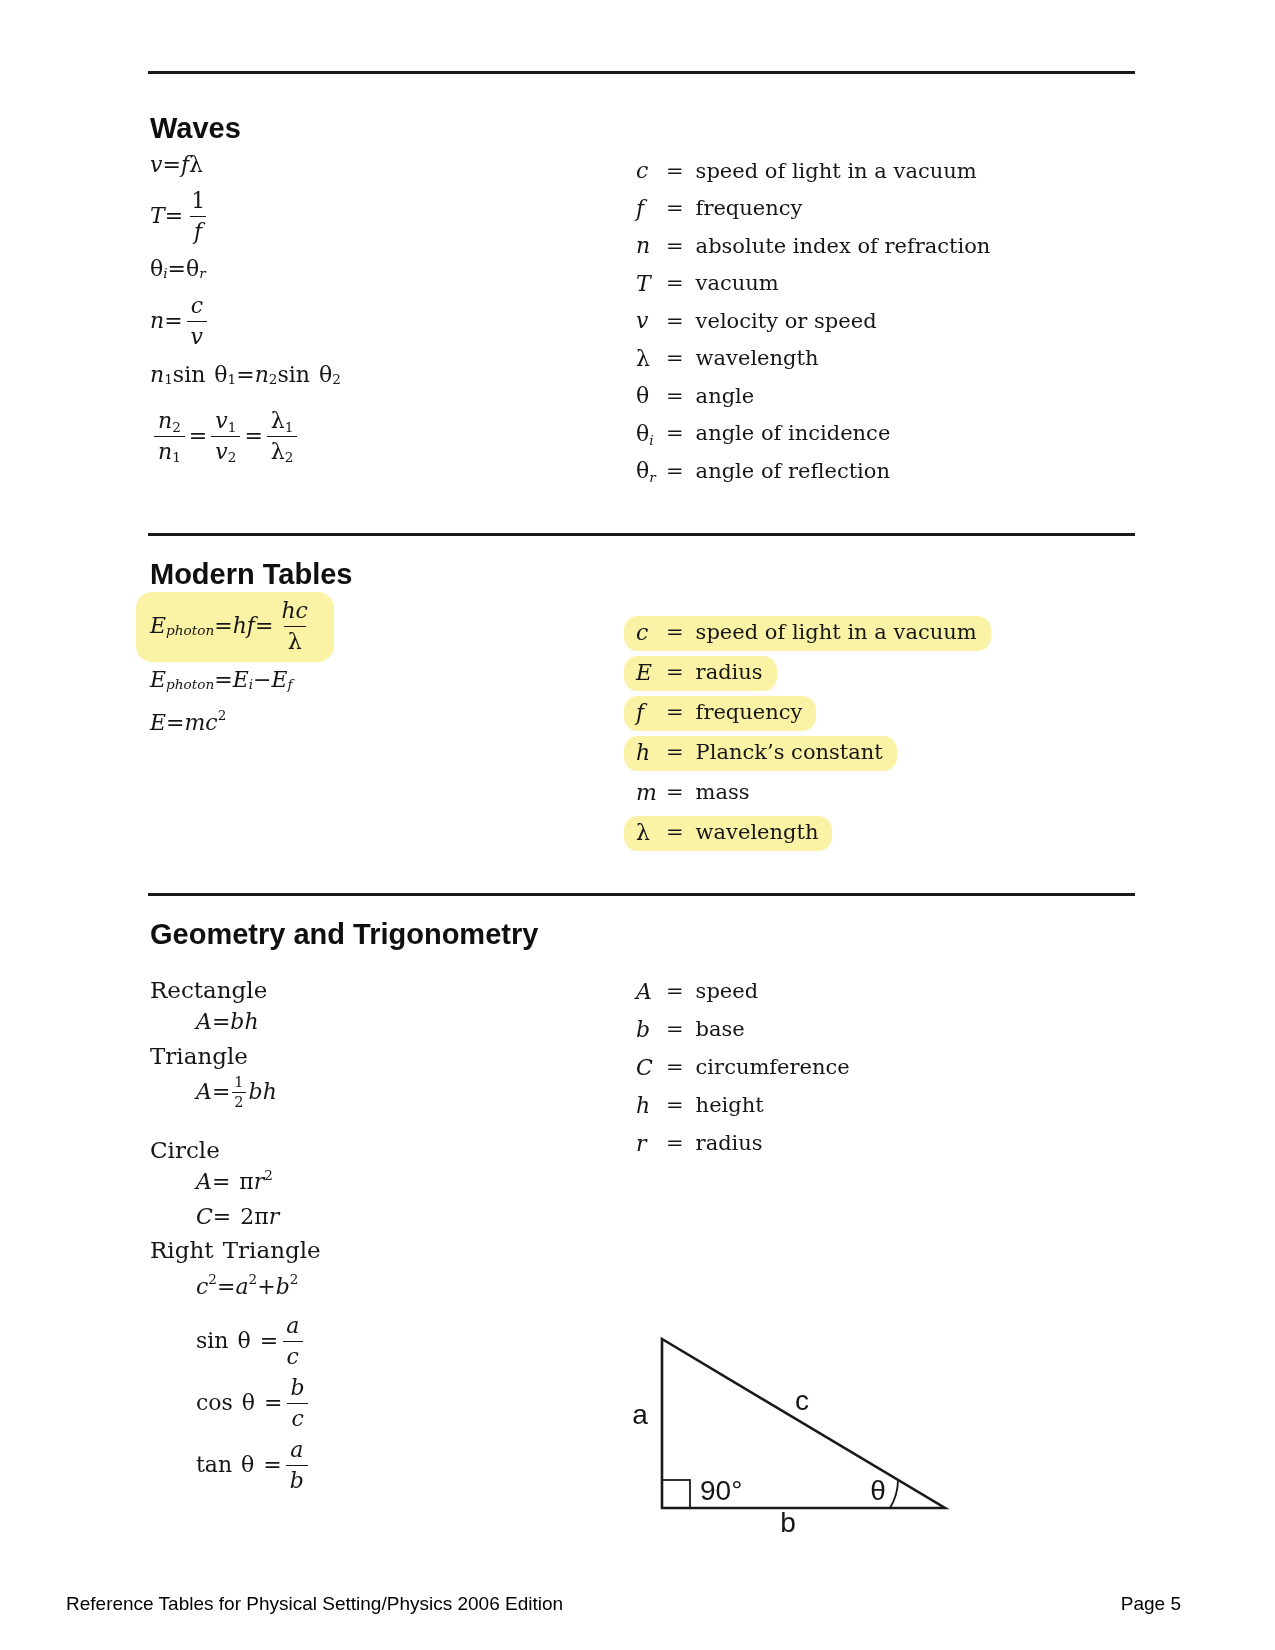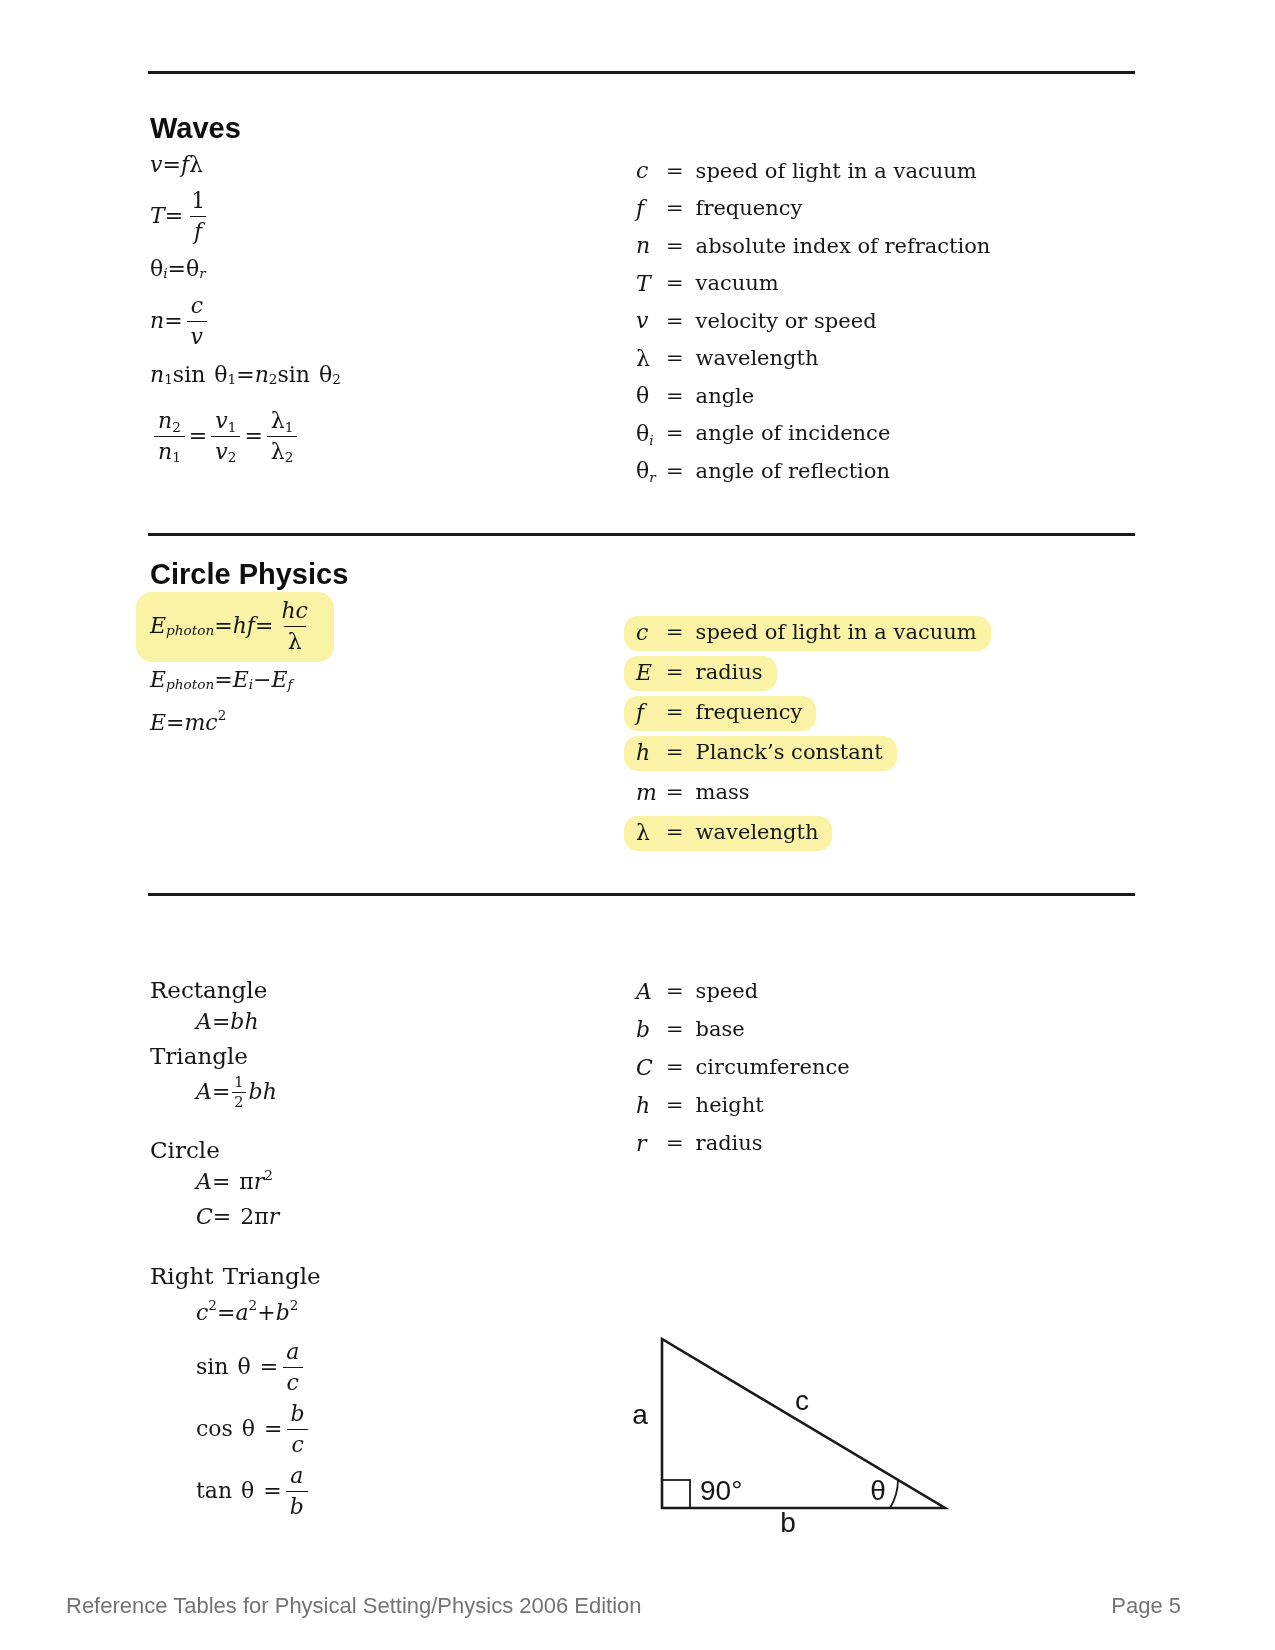--- a/index.html
+++ b/index.html
@@ -55,21 +55,21 @@
   .eq{font-size:21px;margin-right:12px}
   .desc{font-size:21px;white-space:nowrap}
 
   .ghead{font-weight:400;font-size:23px;display:flex;align-items:center}
   .gform{padding-left:46px}
 
   .tri{position:absolute;left:590px;top:1320px}
   .tri text{font-family:"Liberation Sans",sans-serif;font-size:28px;fill:#161616}
 
   .footer{position:absolute;top:1593px;left:0;width:100%;height:24px;
-          font-family:"Liberation Sans",sans-serif;font-size:22px;color:#737373}
+          font-family:"Liberation Sans",sans-serif;font-size:19px;color:#000000}
   .footer .fl{position:absolute;left:66px;top:0}
   .footer .fr{position:absolute;right:94px;top:0}
 </style>
 </head>
 <body>
 
 <div class="page">
 
   <div class="rule" id="rule-waves"></div>
   <h1 class="sec-title" id="title-waves">Waves</h1>
@@ -205,21 +205,21 @@
     <div class="defrow">
         <span class="dwrap">
           <span class="sym"><span class="rm">θ</span><sub class="it">r</sub></span>
           <span class="eq">=</span>
           <span class="desc">angle of reflection</span>
         </span>
       </div>
   </div>
 
   <div class="rule" id="rule-modern"></div>
-  <h1 class="sec-title" id="title-modern">Circle Physics</h1>
+  <h1 class="sec-title" id="title-modern">Modern Tables</h1>
 
   <div class="fcol" id="modern-formulas">
     <div class="frow" style="height:66px">
         <span class="fwrap hl-on">
           <span class="it">E</span>
           <sub class="it">photon</sub>
           <span class="rm"> = </span>
           <span class="it">hf</span>
           <span class="rm"> = </span>
           <span class="frac">
@@ -289,20 +289,21 @@
     <div class="defrow">
         <span class="dwrap hl-on">
           <span class="sym"><span class="rm">λ</span></span>
           <span class="eq">=</span>
           <span class="desc">wavelength</span>
         </span>
       </div>
   </div>
 
   <div class="rule" id="rule-geometry"></div>
+  <h1 class="sec-title" id="title-geometry">Geometry and Trigonometry</h1>
 
   <div class="fcol" id="geometry-formulas">
     <div class="frow ghead" style="height:30px">Rectangle</div>
     <div class="frow gform" style="height:36px">
         <span class="fwrap">
           <span class="it">A</span>
           <span class="rm"> = </span>
           <span class="it">bh</span>
         </span>
       </div>
@@ -327,21 +328,21 @@
           <sup>2</sup>
         </span>
       </div>
     <div class="frow gform" style="height:34px">
         <span class="fwrap">
           <span class="it">C</span>
           <span class="rm"> = 2π</span>
           <span class="it">r</span>
         </span>
       </div>
-    <div class="frow ghead" style="height:30px;margin-top:26px">Right Triangle</div>
+    <div class="frow ghead" style="height:30px;">Right Triangle</div>
     <div class="frow gform" style="height:46px">
         <span class="fwrap">
           <span class="it">c</span>
           <sup>2</sup>
           <span class="rm"> = </span>
           <span class="it">a</span>
           <sup>2</sup>
           <span class="rm"> + </span>
           <span class="it">b</span>
           <sup>2</sup>

